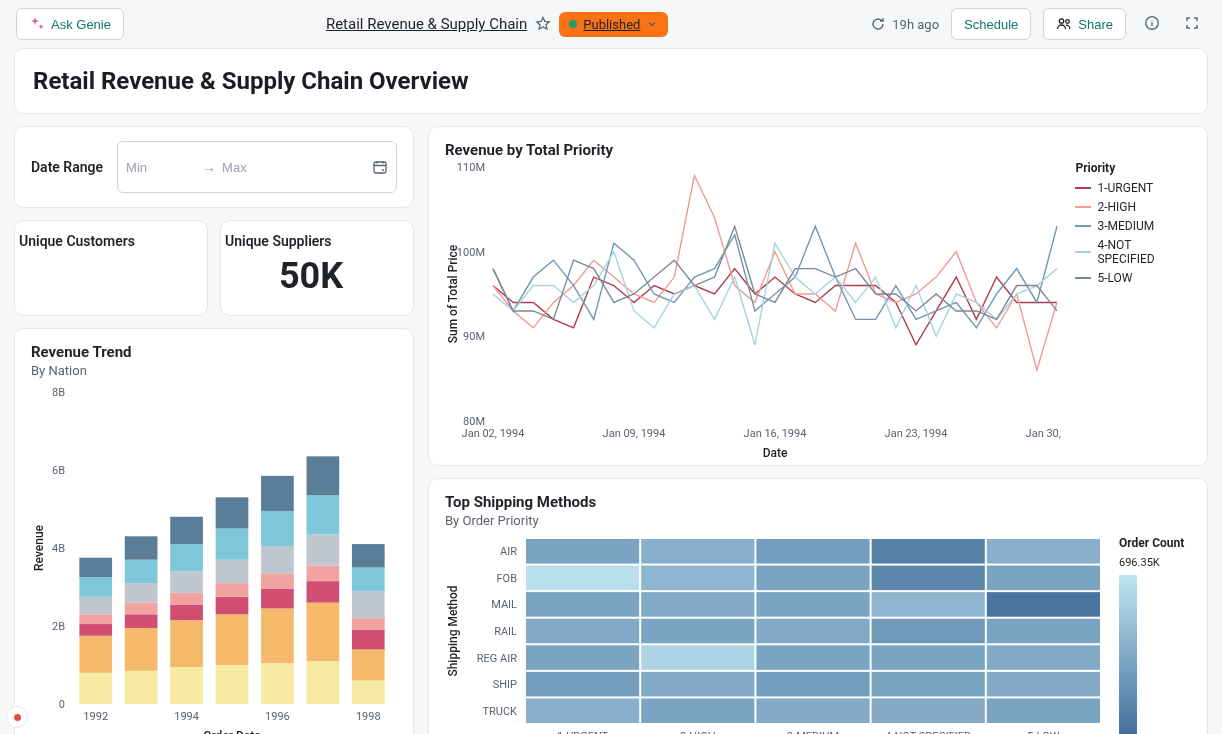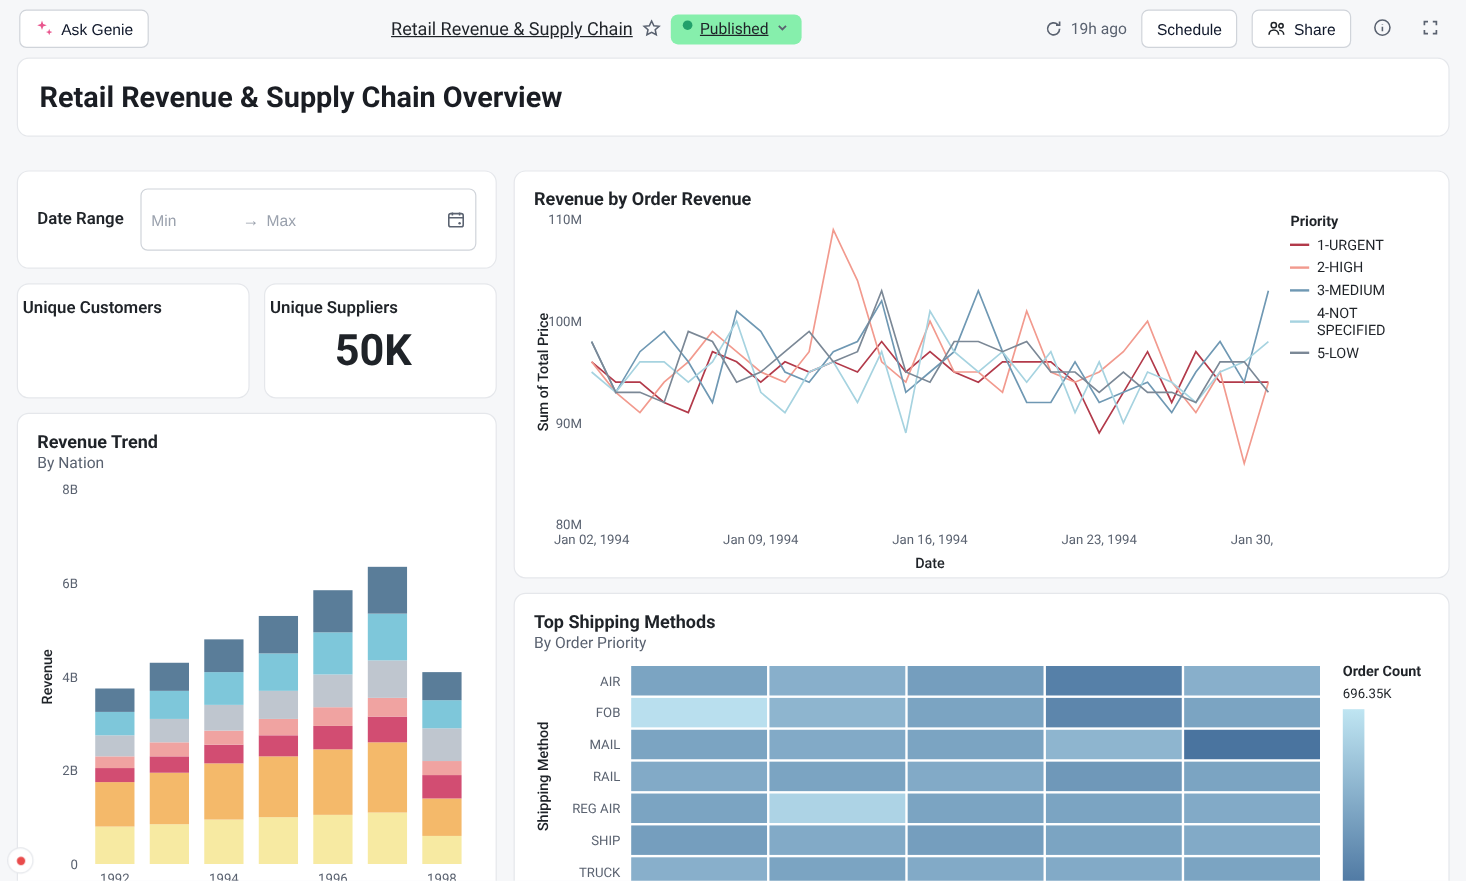--- a/index.html
+++ b/index.html
@@ -14,48 +14,48 @@
 }
 .topbar {
   display: flex; align-items: center;
   padding: 10px 16px;
   gap: 12px;
   height: 48px;
 }
 .btn {
   display: inline-flex; align-items: center; gap: 6px;
   background: #fff; border: 1px solid #d0d4da; border-radius: 6px;
-  padding: 6px 12px; font-size: 13px; color: #0f172a; cursor: pointer;
+  padding: 6px 12px; font-size: 13px; color: #0f766e; cursor: pointer;
   height: 32px;
 }
 .btn-ghost { border: none; background: transparent; }
 .spacer { flex: 1; }
 .title-center {
   font-size: 15px; font-weight: 400; color: #1f2328;
   display: flex; align-items: center; gap: 8px; text-decoration: underline;
 }
 .pub-pill {
-  display: inline-flex; gap: 6px;
-  background: #86efac; border-radius: 6px; padding: 5px 10px;
+  display: inline-flex; align-items: center; gap: 6px;
+  background: #f97316; border-radius: 6px; padding: 5px 10px;
   font-size: 13px; color: #1f2328;
 }
 .pub-dot { width: 8px; height: 8px; border-radius: 50%; background: #22a06b; display:inline-block; }
 .refresh { display: inline-flex; align-items: center; gap: 6px; color: #5a6270; font-size: 13px;}
 .icon { display:inline-flex; width:16px; height:16px; }
 .icon svg { width:100%; height:100%; }
 .genie-icon svg { stroke: none; }
 
 .page {
   padding: 0 14px 14px 14px;
 }
 .panel {
   background: #fff; border: 1px solid #e5e7eb; border-radius: 10px;
 }
 .page-title-panel {
-  padding: 18px 18px; margin-bottom: 28px;
+  padding: 18px 18px; margin-bottom: 12px;
 }
 .page-title { font-size: 24px; font-weight: 700; color: #1a1d23; }
 .grid {
   display: grid;
   grid-template-columns: 400px 1fr;
   gap: 14px;
 }
 .left-col { display: flex; flex-direction: column; gap: 12px; }
 .right-col { display: flex; flex-direction: column; gap: 12px; }
 .date-panel { display: flex; align-items: center; gap: 14px; padding: 14px 16px; }
@@ -259,21 +259,21 @@
             <rect x="320.93142857142857" y="158.10000000000002" width="32.70857142857143" height="23.4" fill="#5a7d99"></rect>
             <text x="337.2857142857143" y="334" text-anchor="middle" class="tick-label">1998</text>
             <text x="201" y="354" text-anchor="middle" class="axis-title">Order Date</text>
           </svg>
         
       </div>
     </div>
 
     <div class="right-col">
       <div class="panel chart-panel" style="height:340px">
-        <div class="chart-title">Revenue by Order Revenue</div>
+        <div class="chart-title">Revenue by Total Priority</div>
         <div style="display:flex; gap:12px;">
           <svg id="priority-svg" width="620" height="300">
               <text x="40" y="264" text-anchor="end" class="tick-label">80M</text>
               <text x="40" y="179.33333333333334" text-anchor="end" class="tick-label">90M</text>
               <text x="40" y="94.66666666666669" text-anchor="end" class="tick-label">100M</text>
               <text x="40" y="10" text-anchor="end" class="tick-label">110M</text>
               <text x="12" y="133" text-anchor="middle" class="axis-title" transform="rotate(-90 12 133)">Sum of Total Price</text>
               <text x="48" y="276" text-anchor="middle" class="tick-label">Jan 02, 1994</text>
               <text x="189" y="276" text-anchor="middle" class="tick-label">Jan 09, 1994</text>
               <text x="330" y="276" text-anchor="middle" class="tick-label">Jan 16, 1994</text>

